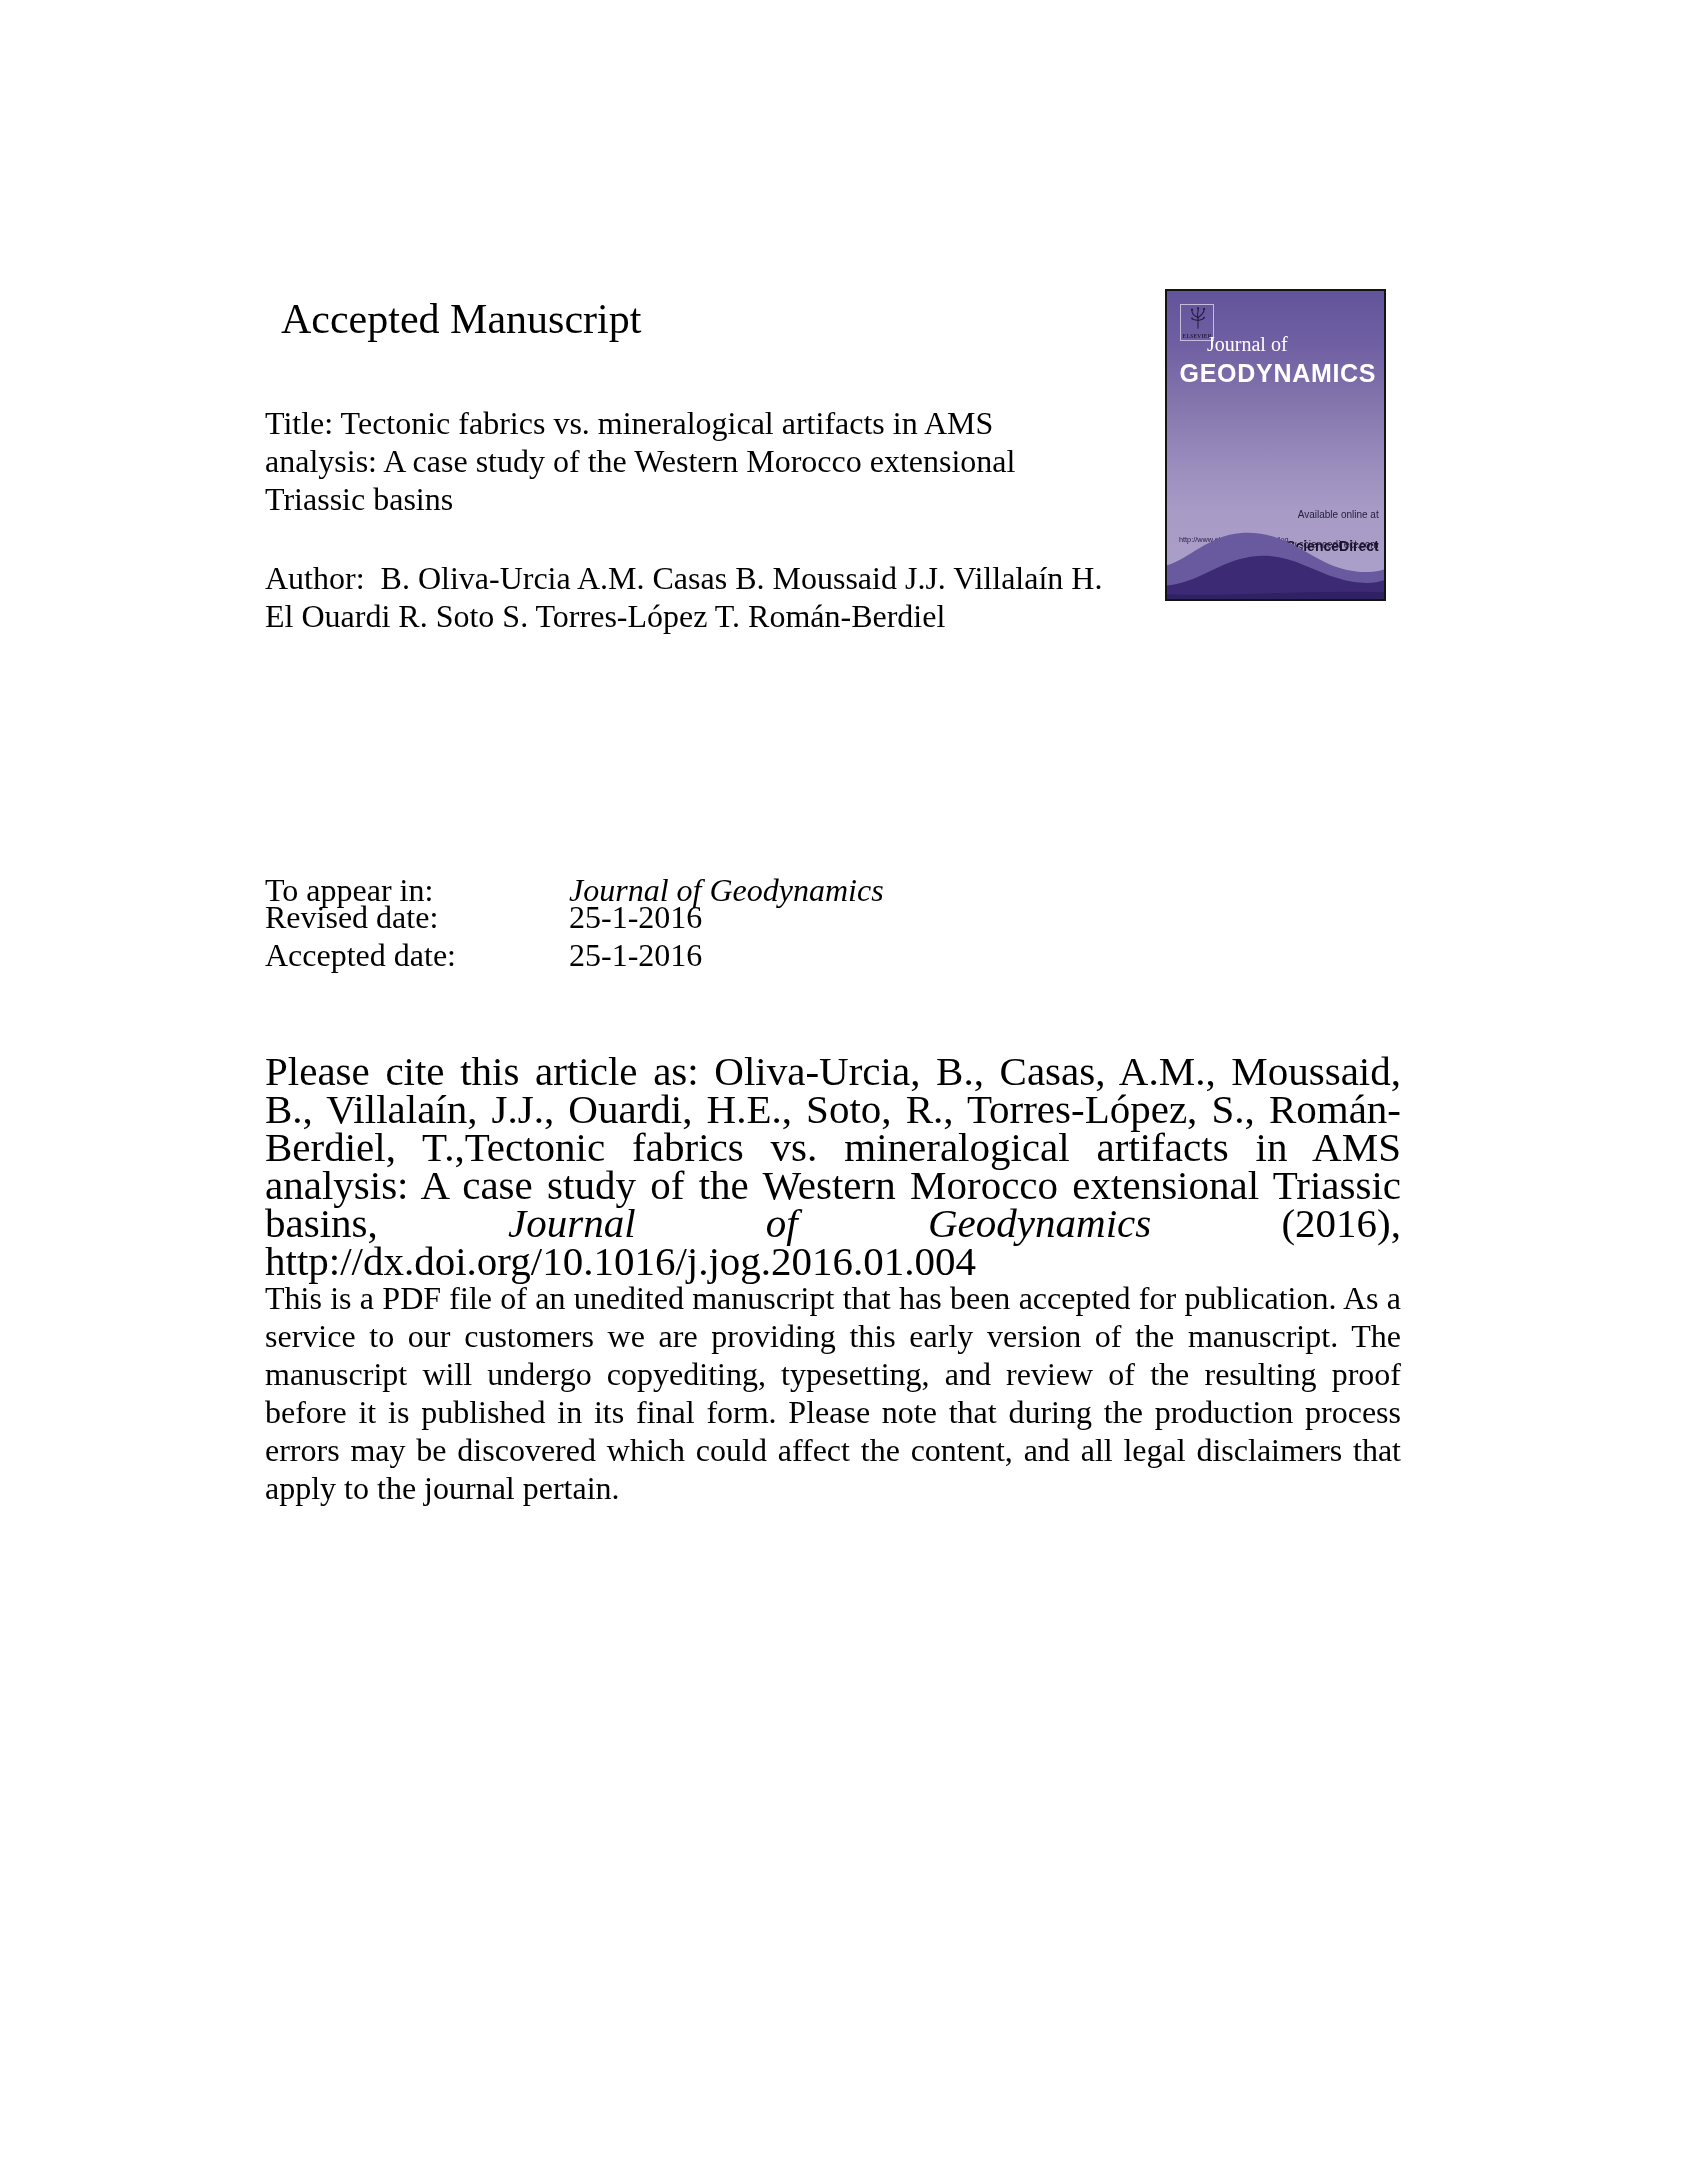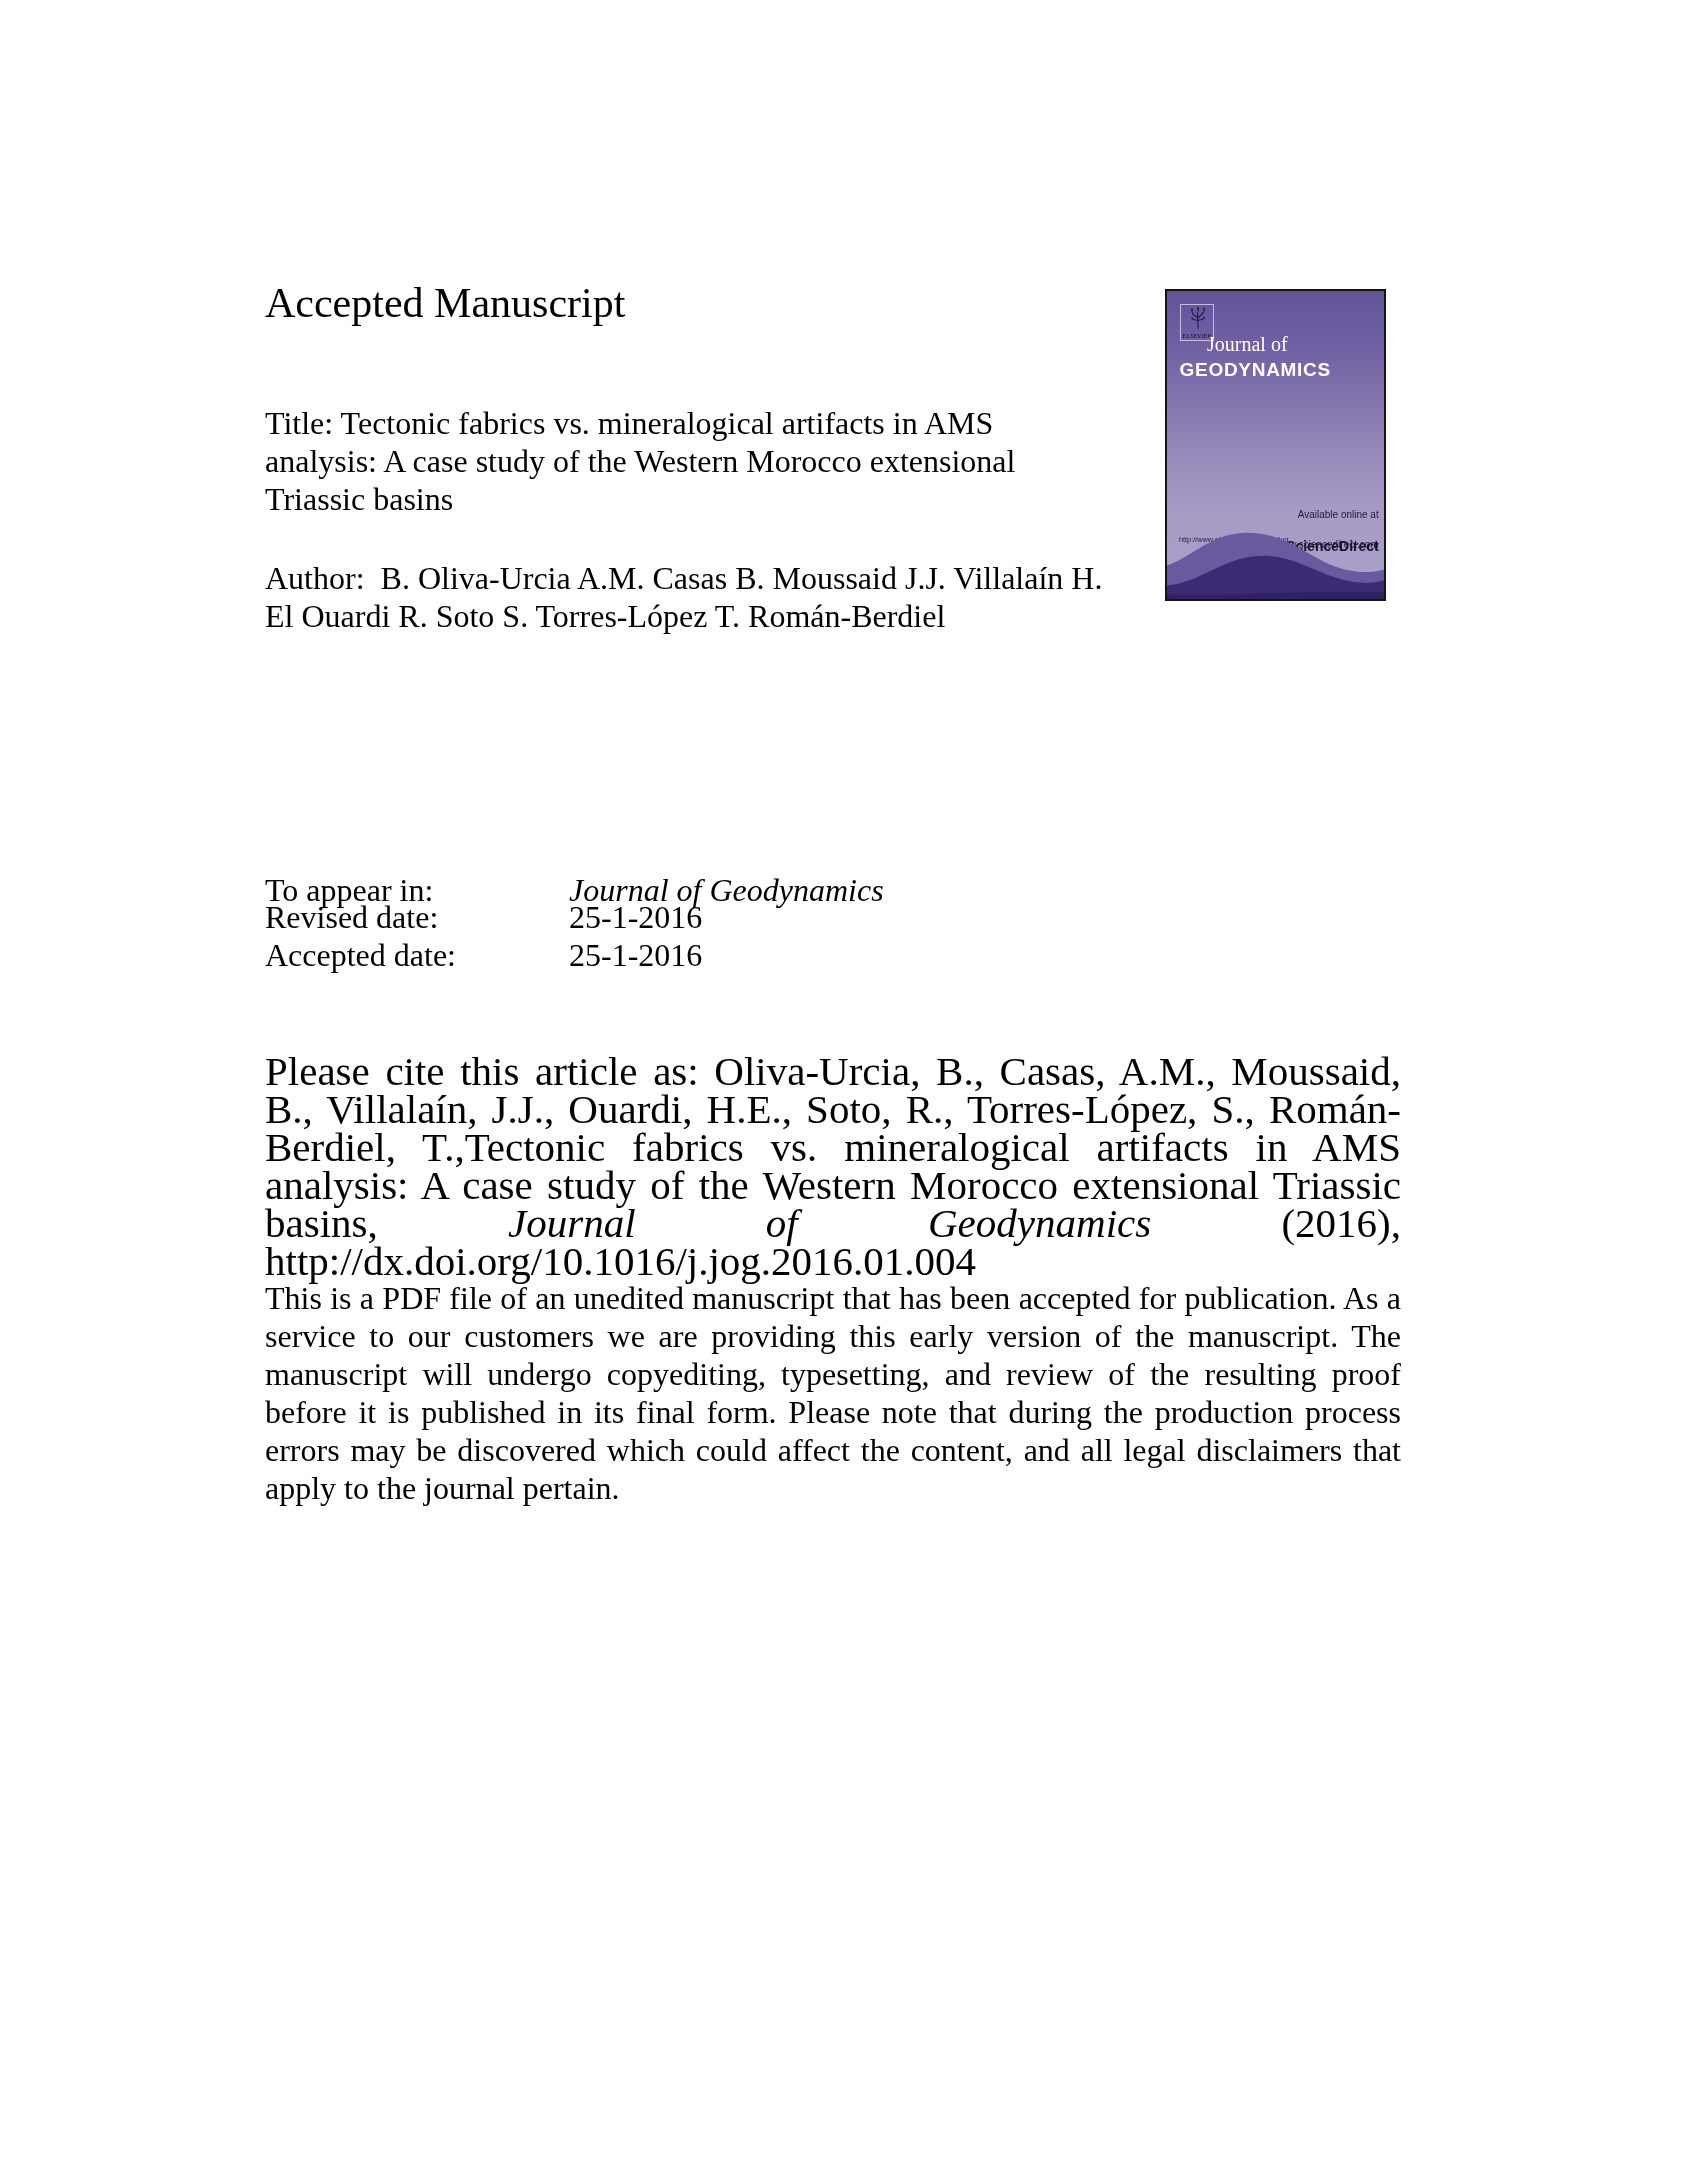--- a/index.html
+++ b/index.html
@@ -10,21 +10,21 @@
     background: #ffffff;
     font-family: "Liberation Serif", "DejaVu Serif", serif;
     color: #000000;
     overflow: hidden;
   }
   .abs { position: absolute; }
 
   .heading {
     left: 265px; top: 278px;
     font-size: 42px; line-height: 50px;
-    font-weight: normal; margin: 0;
+    font-weight: normal; margin: 16px;
   }
 
   .title-block {
     left: 265px; top: 404px; width: 840px;
     font-size: 32px; line-height: 38px;
   }
   .author-block {
     left: 265px; top: 559px; width: 840px;
     font-size: 32px; line-height: 38px;
     white-space: pre-wrap;
@@ -70,21 +70,21 @@
   .elsevier-label {
     font-size: 5.3px; letter-spacing: 0.3px; color: #241d40;
     font-family: "Liberation Serif", serif; font-weight: bold;
   }
   .journal-of {
     position: absolute; left: 40px; top: 42px;
     font-size: 20px; color: #ffffff; font-family: Liberation Serif, serif;
   }
   .journal-name {
     position: absolute; left: 12.6px; top: 68px;
-    font-size: 19px; font-weight: bold; letter-spacing: 0.7px; color: #ffffff;
+    font-size: 25px; font-weight: bold; letter-spacing: 0.7px; color: #ffffff;
   }
   .avail-online {
     position: absolute; right: 5.3px; top: 218px;
     font-size: 10px; color: #221c38; text-align: center;
   }
   .sd-row {
     position: absolute; right: 5.3px; top: 246px;
     display: flex; align-items: center; gap: 2px;
   }
   .sd-name { font-size: 14px; font-weight: bold; color: #17112c; }

